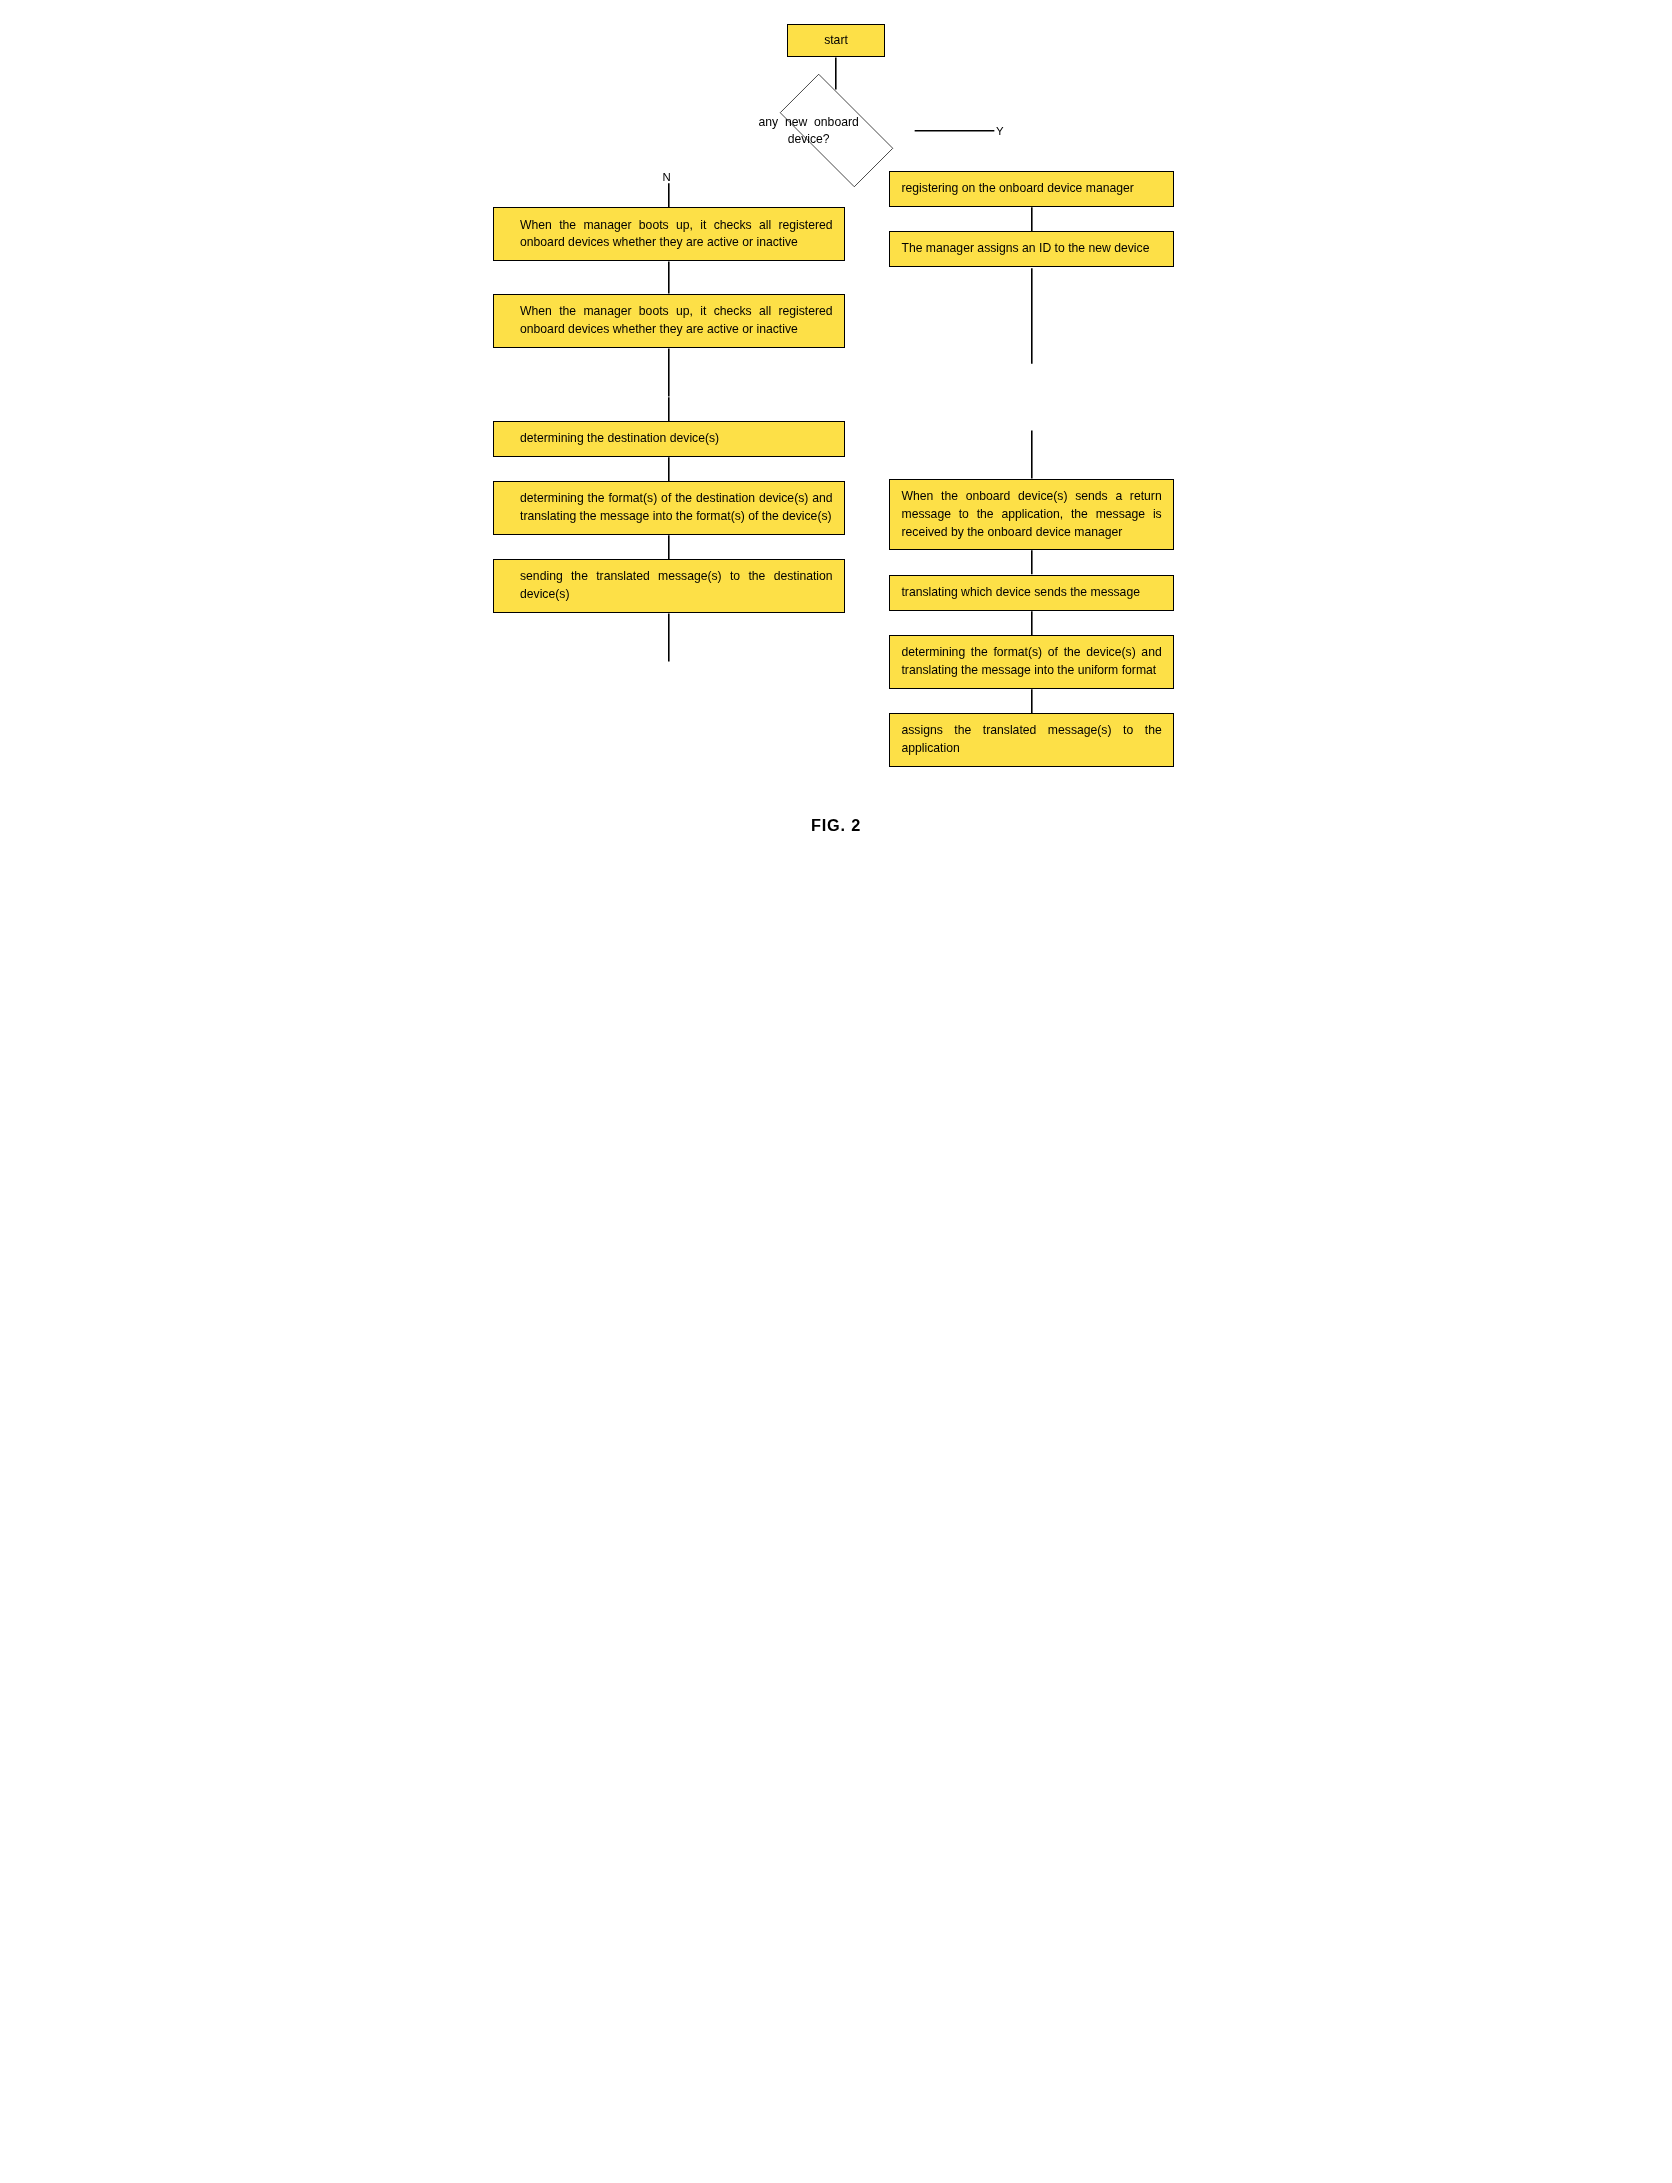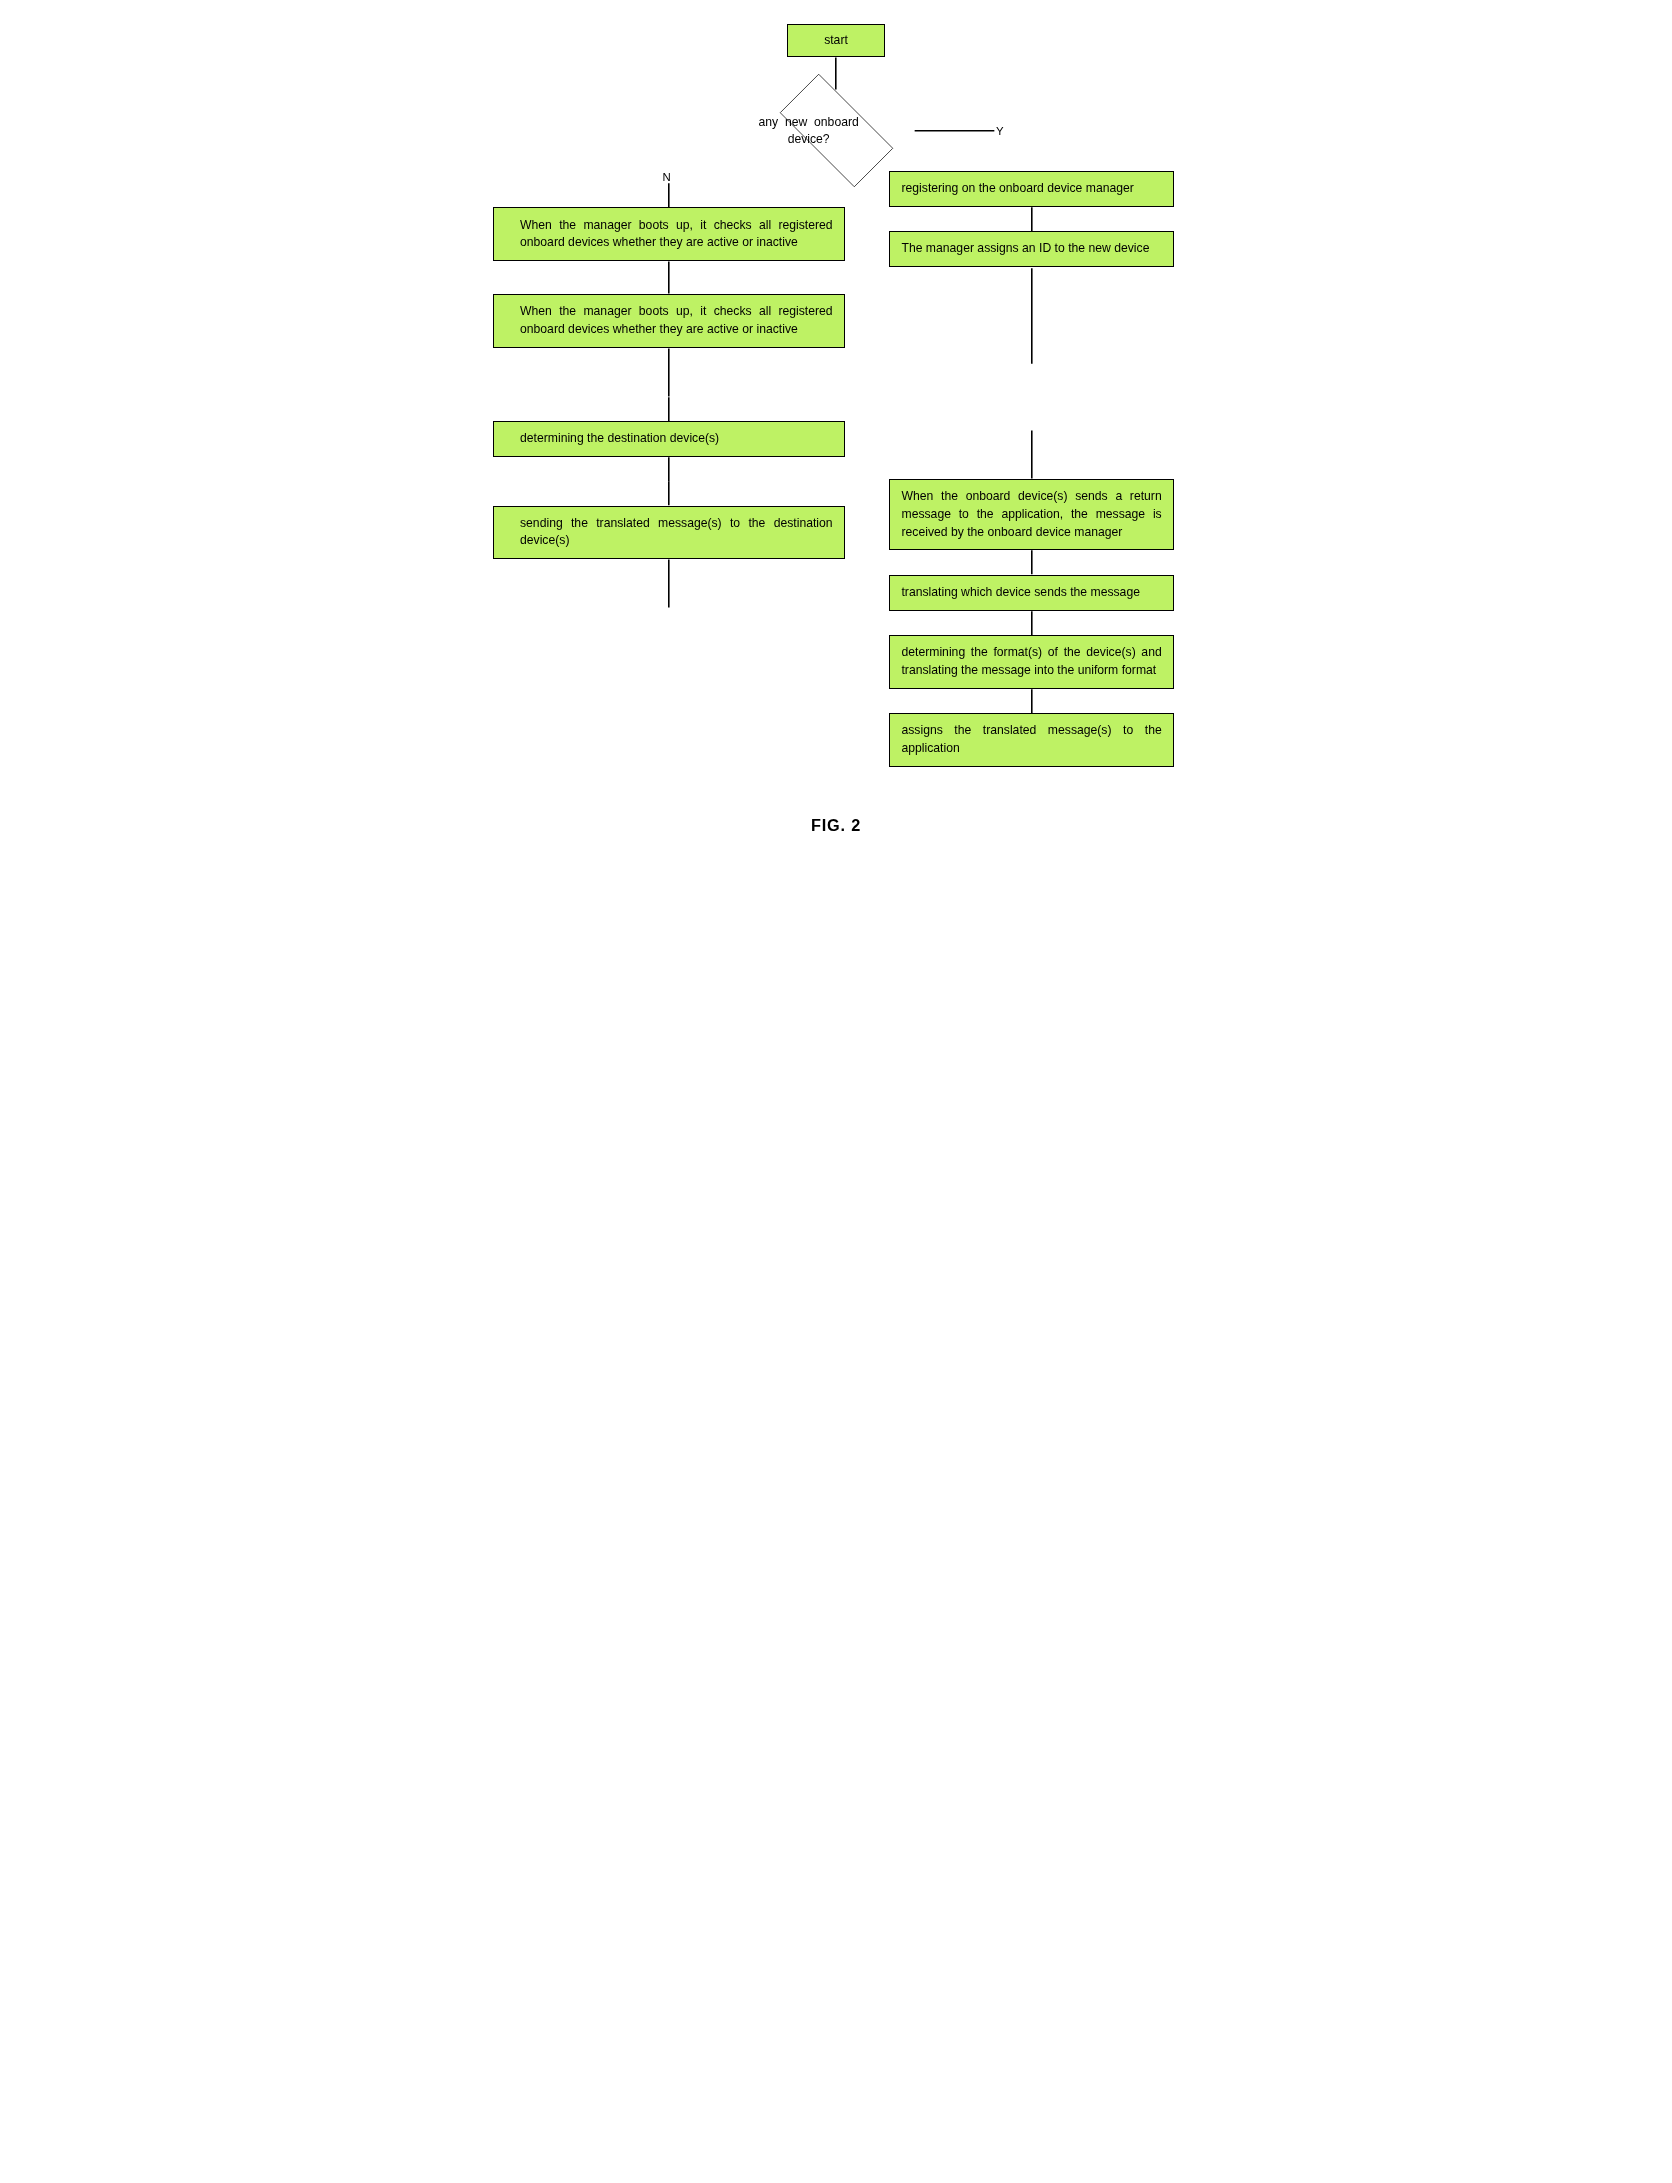--- a/index.html
+++ b/index.html
@@ -17,21 +17,21 @@
       width: 733px;
       position: relative;
       display: flex;
       flex-direction: column;
       align-items: center;
     }
 
     
     .box {
       border: 1.2px solid #000;
-      background: #bef264;
+      background: #fde047;
       padding: 8.1px 11.4px;
       text-align: justify;
       line-height: 1.45;
     }
     .diamond {
       width: 155px;
       height: 81px;
       position: relative;
       display: flex;
       align-items: center;
@@ -172,20 +172,23 @@
             </svg>
 
           <div class="box box-wide-left">
             <span>determining the destination device(s)</span>
           </div>
 
           <svg class="connector-svg" width="1.6" height="24.4" viewBox="0 0 2 30">
               <line x1="1" y1="0" x2="1" y2="30" stroke="#000" stroke-width="2"></line>
             </svg>
 
+          <div class="box box-wide-left">
+            <span>determining  the  format(s)  of  the destination device(s) and translating the message into the format(s) of the device(s)</span>
+          </div>
 
           <svg class="connector-svg" width="1.6" height="24.4" viewBox="0 0 2 30">
               <line x1="1" y1="0" x2="1" y2="30" stroke="#000" stroke-width="2"></line>
             </svg>
 
           <div class="box box-wide-left">
             <span>sending the translated message(s) to the destination device(s)</span>
           </div>
 
           <svg class="connector-svg" width="1.6" height="49" viewBox="0 0 2 60">

